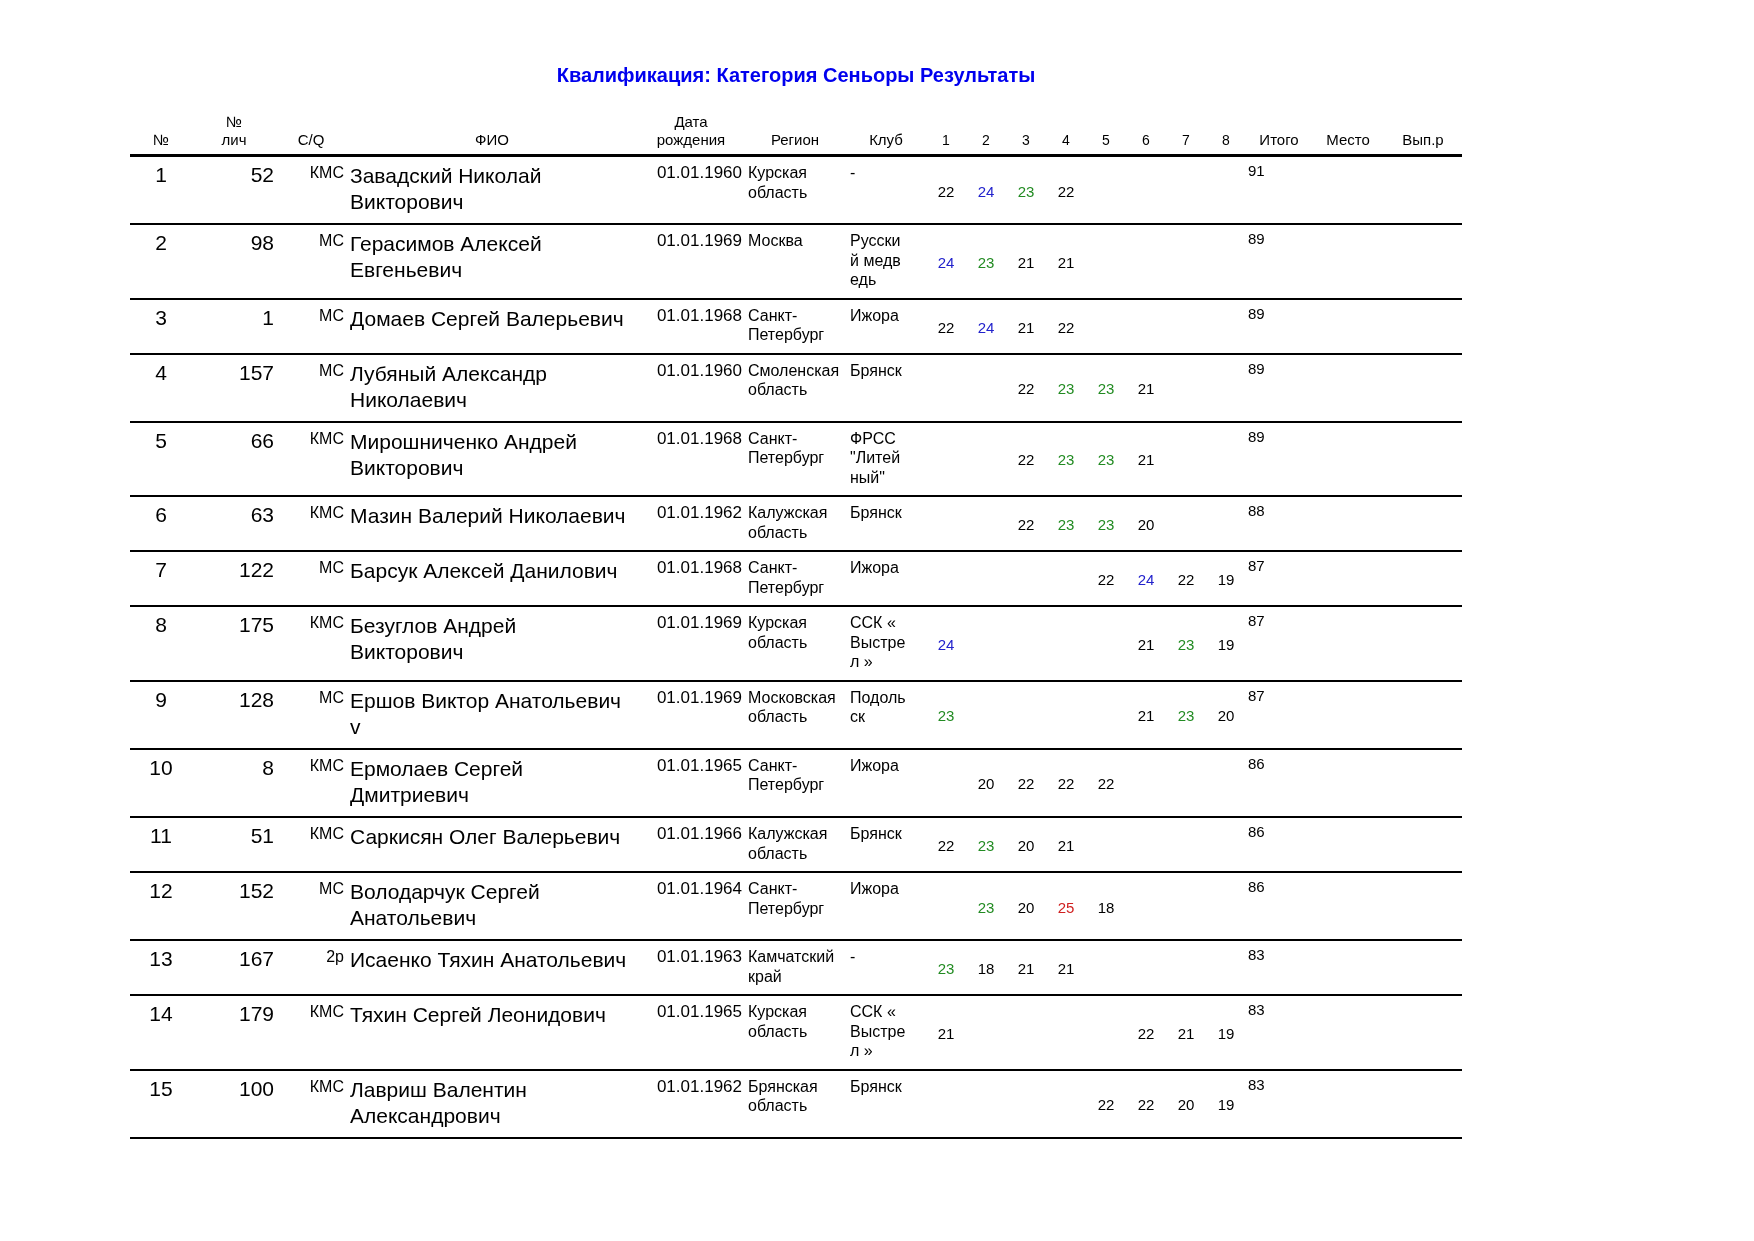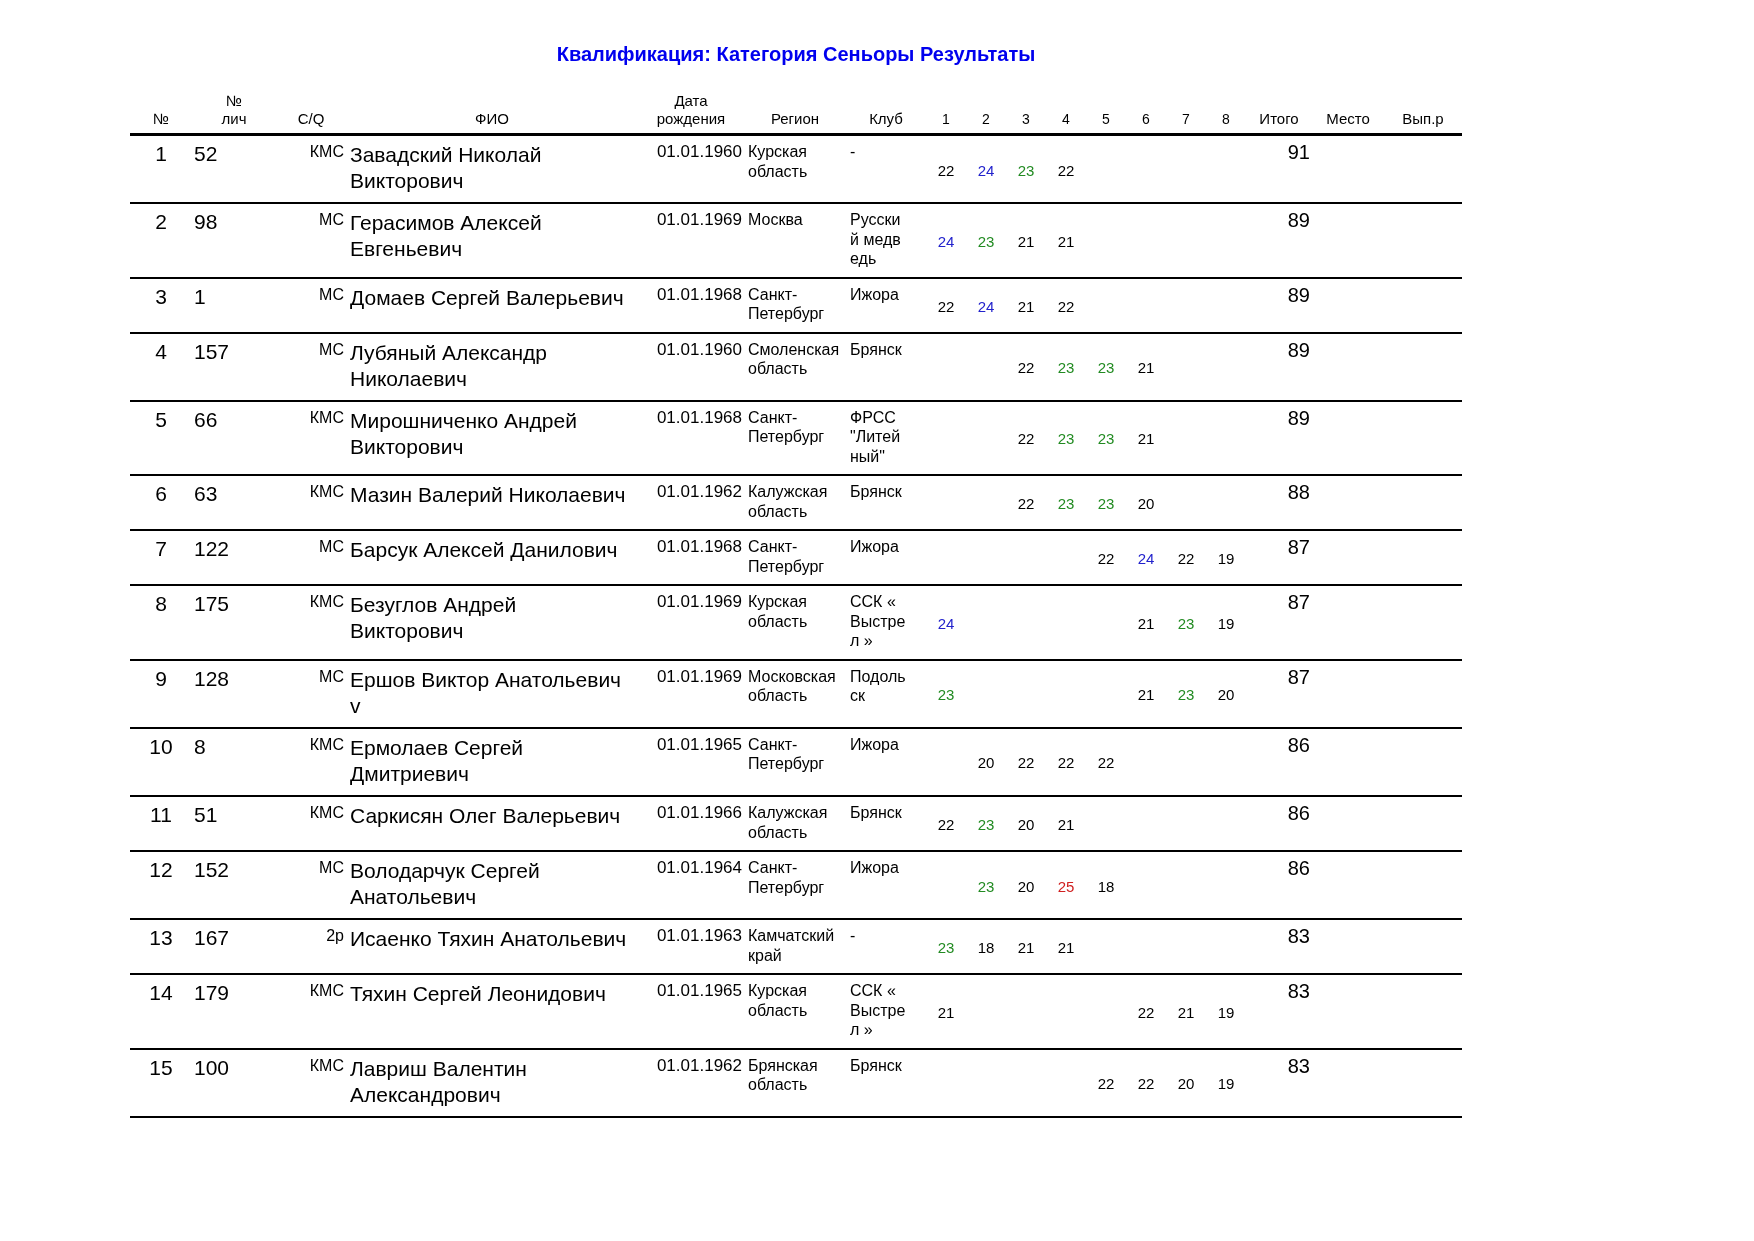--- a/index.html
+++ b/index.html
@@ -7,21 +7,21 @@
     padding: 0;
     background: #ffffff;
     font-family: "Liberation Sans", sans-serif;
     color: #000;
   }
   .page {
     position: relative;
     width: 1754px;
     height: 1241px;
     box-sizing: border-box;
-    padding: 43px 0 0 130px;
+    padding: 64px 0 0 130px;
     overflow: hidden;
     background: #fff;
   }
   .title {
     width: 1332px;
     margin: 0 0 26px 0;
     text-align: center;
     font-size: 20px;
     font-weight: bold;
     color: var(--title-blue, #0000EE);
@@ -45,31 +45,31 @@
   thead th.th-s5, thead th.th-s6, thead th.th-s7, thead th.th-s8 {
     font-size: 14px;
   }
   tbody td {
     border-bottom: 2px solid #000;
     vertical-align: top;
     padding: 6px 2px 8px 2px;
     overflow: hidden;
   }
   .td-no    { font-size: 21px; text-align: center; }
-  .td-lich  { font-size: 21px; text-align: left; }
+  .td-lich  { font-size: 21px; text-align: right; }
   .td-cq    { font-size: 16px; text-align: right; padding-top: 7px; }
   .td-fio   { font-size: 21px; line-height: 1.24; text-align: left; padding-left: 4px; padding-right: 10px; }
   .td-dob   { font-size: 17px; text-align: right; padding-left: 6px; white-space: nowrap; }
   .td-region{ font-size: 16px; line-height: 1.22; text-align: left; padding-left: 4px; padding-right: 2px; }
   .td-club  { font-size: 16px; line-height: 1.22; text-align: left; padding-left: 4px; padding-right: 20px; word-break: break-all; }
   .td-score { font-size: 15px; text-align: center; vertical-align: middle; padding-top: 10px; }
   .td-score.blue  { color: var(--score-blue,  #2222CC); }
   .td-score.green { color: var(--score-green, #228B22); }
   .td-score.red   { color: var(--score-red,   #D02020); }
-  .td-itogo { font-size: 20px; text-align: right; padding-top: 5px; }
+  .td-itogo { font-size: 15px; text-align: left; padding-top: 5px; }
   .td-mesto, .td-vypr { font-size: 16px; text-align: center; }
 </style>
 </head>
 <body>
 
 <div class="page">
   <h1 class="title">Квалификация: Категория Сеньоры Результаты</h1>
 
   <table class="results">
     <colgroup>

